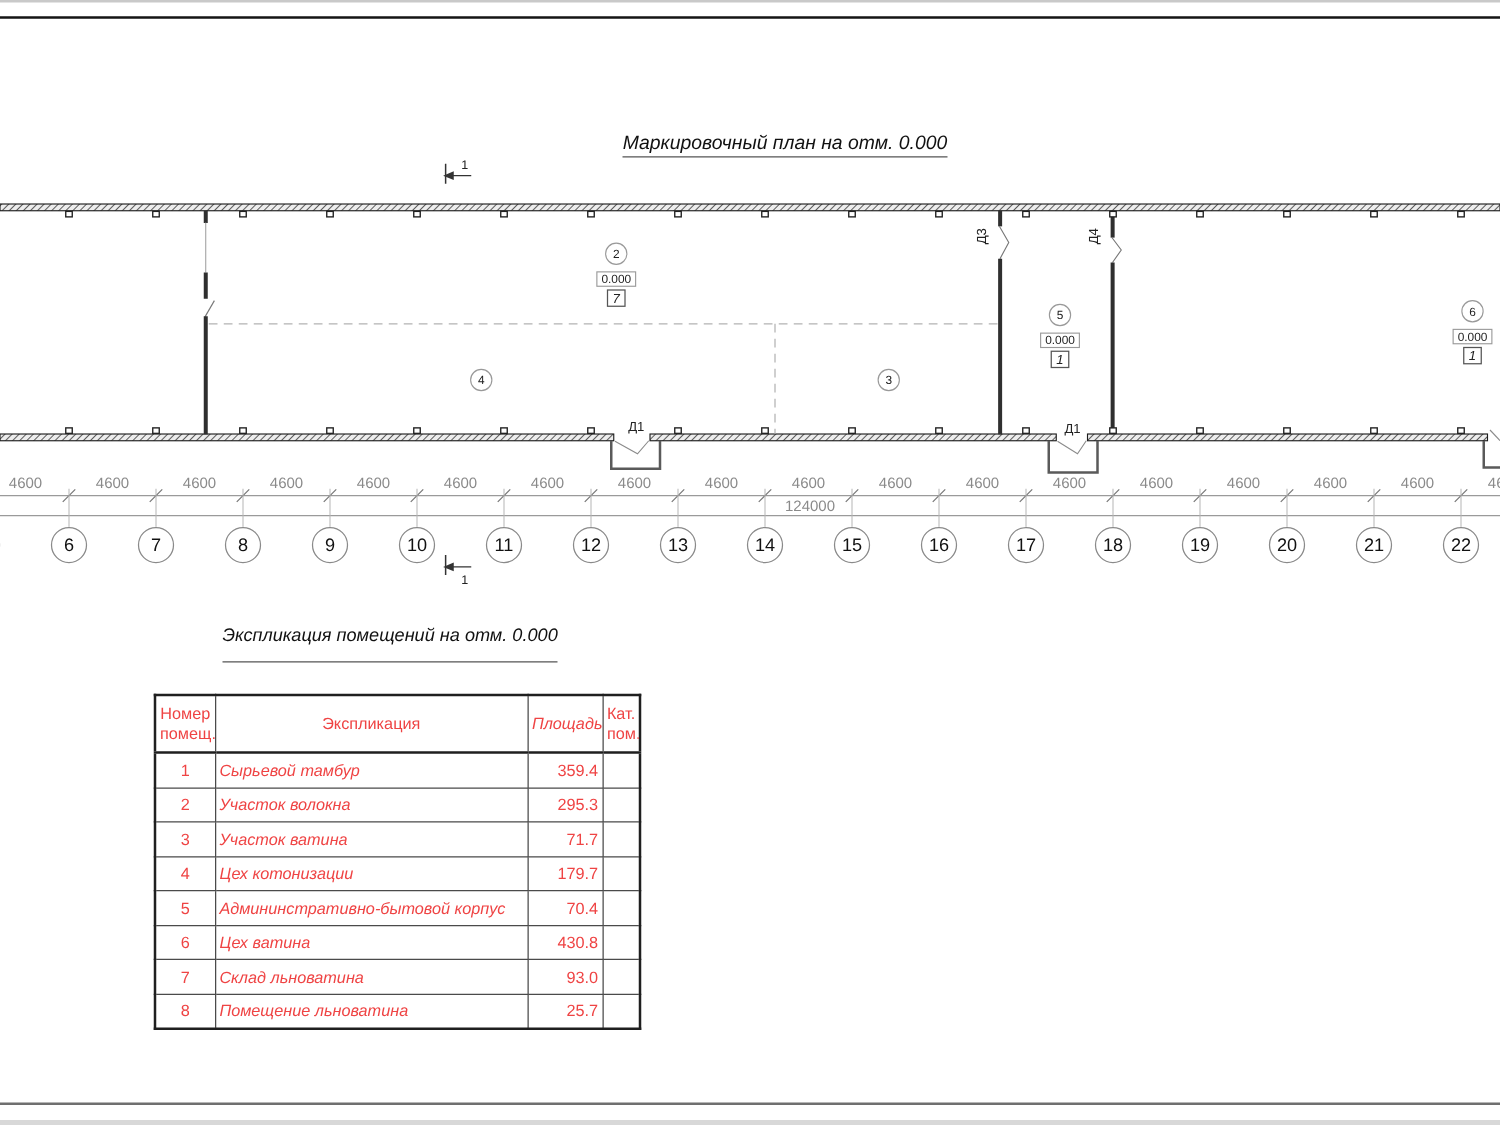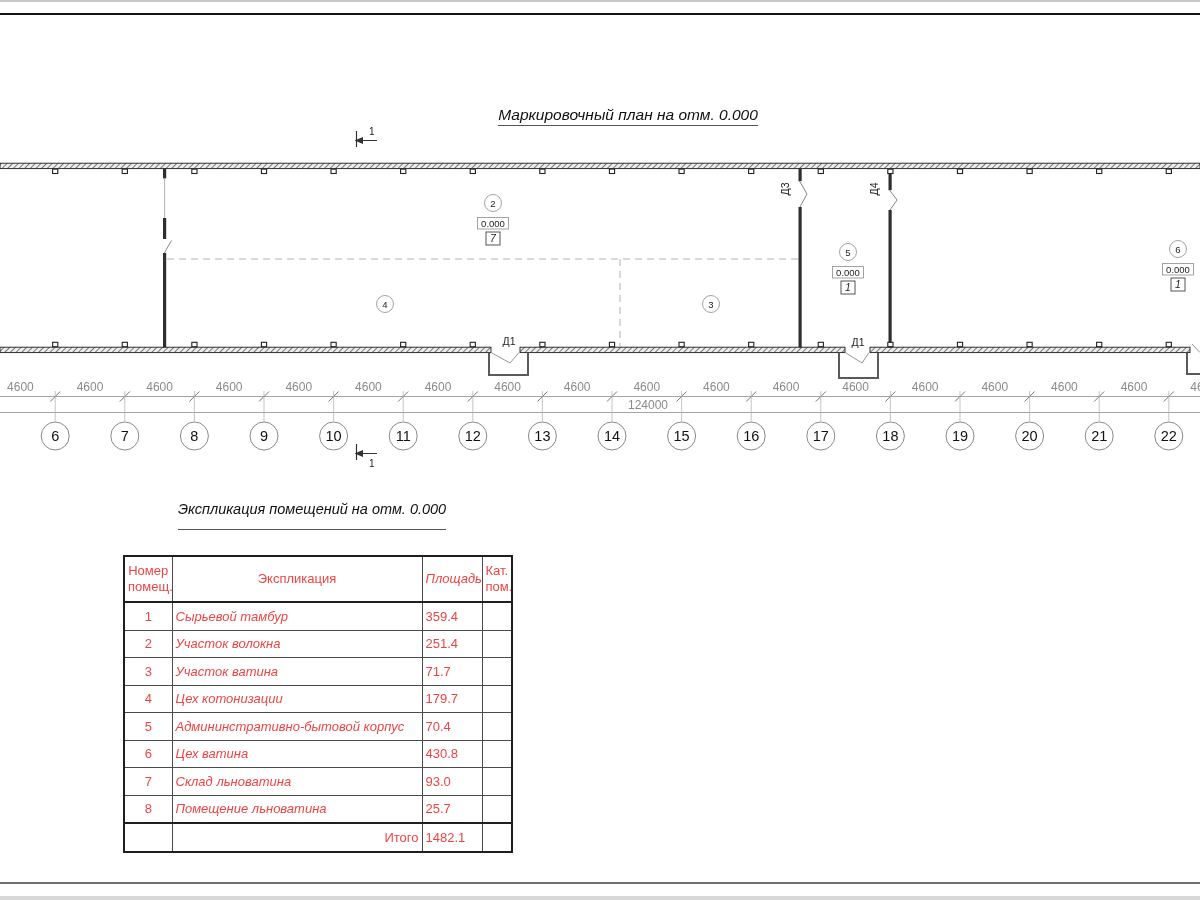--- a/index.html
+++ b/index.html
@@ -21,21 +21,21 @@
   table.sched{position:absolute;left:123px;top:555px;border-collapse:collapse;
       table-layout:fixed;width:388px;font-size:13px;color:#ef4444;}
   table.sched th,table.sched td{border:1px solid #4a4a4a;padding:0 3px;
       overflow:hidden;background:#fff;}
   table.sched{border:2px solid #1f1f1f;}
   table.sched thead th{height:44px;font-weight:normal;text-align:center;
       border-bottom:2px solid #1f1f1f;line-height:1.25;}
   table.sched tbody td{height:26.5px;}
   td.c-num{text-align:center;}
   td.c-name{text-align:left;padding-left:7px;font-style:italic;}
-  td.c-area{text-align:left;}
+  td.c-area{text-align:right;}
   tr.total td{border-top:2px solid #1f1f1f;}
   td.c-total{text-align:right;padding-right:4px;}
   th.h-area{white-space:nowrap;padding:0 1px;font-style:italic;}
   svg text{font-family:"Liberation Sans",sans-serif;}
 </style>
 </head>
 <body>
 
 <div class="abs frame-top-edge"></div>
 <div class="abs frame-top"></div>
@@ -289,21 +289,21 @@
   <tbody>
     <tr>
       <td class="c-num">1</td>
       <td class="c-name">Сырьевой тамбур</td>
       <td class="c-area">359.4</td>
       <td></td>
     </tr>
     <tr>
       <td class="c-num">2</td>
       <td class="c-name">Участок волокна</td>
-      <td class="c-area">251.4</td>
+      <td class="c-area">295.3</td>
       <td></td>
     </tr>
     <tr>
       <td class="c-num">3</td>
       <td class="c-name">Участок ватина</td>
       <td class="c-area">71.7</td>
       <td></td>
     </tr>
     <tr>
       <td class="c-num">4</td>
@@ -328,20 +328,14 @@
       <td class="c-name">Склад льноватина</td>
       <td class="c-area">93.0</td>
       <td></td>
     </tr>
     <tr>
       <td class="c-num">8</td>
       <td class="c-name">Помещение льноватина</td>
       <td class="c-area">25.7</td>
       <td></td>
     </tr>
-    <tr class="total">
-      <td></td>
-      <td class="c-total">Итого</td>
-      <td class="c-area">1482.1</td>
-      <td></td>
-    </tr>
   </tbody>
 </table>
 
 </body></html>

